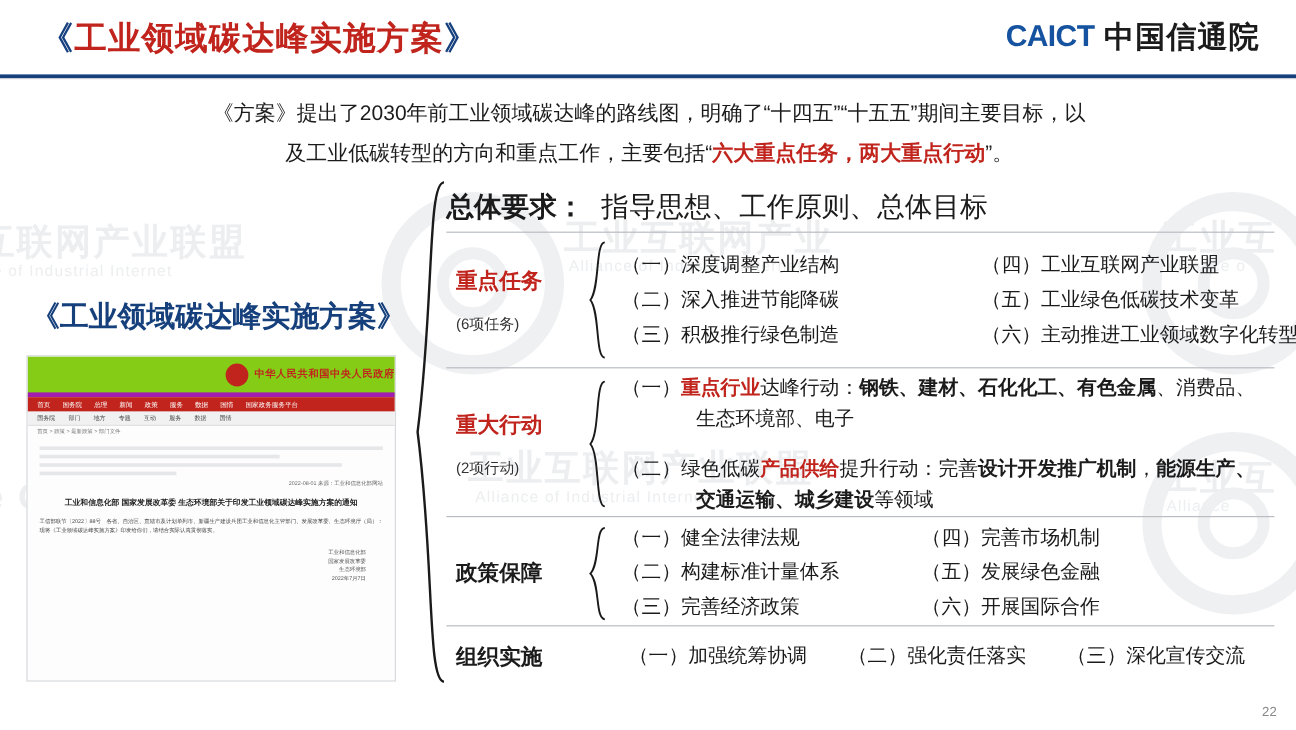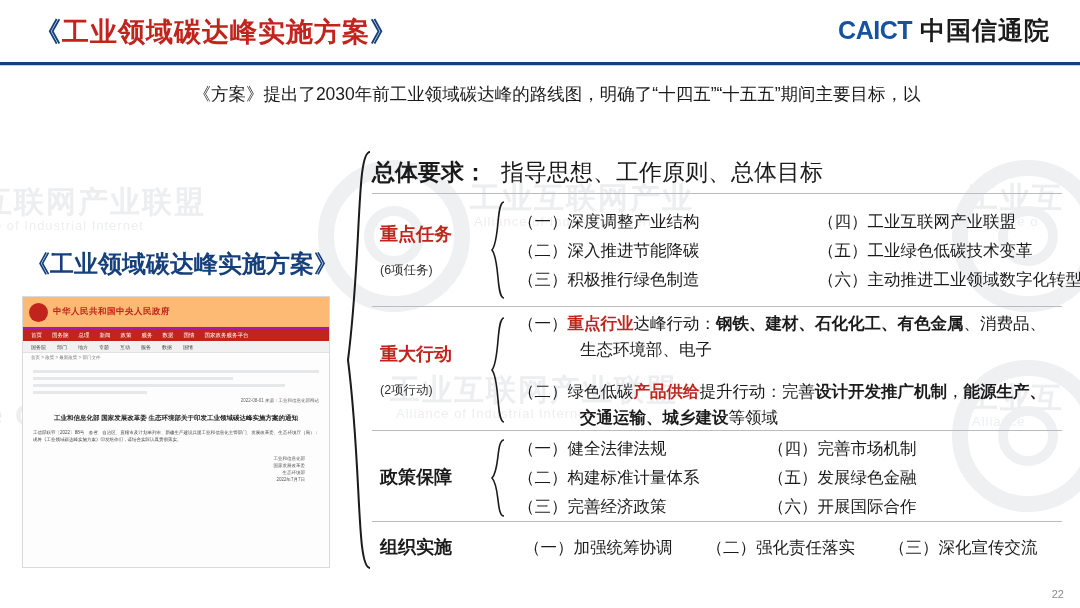--- a/index.html
+++ b/index.html
@@ -94,21 +94,21 @@
     position: absolute;
     left: 0; top: 65px;
     width: 1080px;
     height: 1px;
     background: #c9ccd1;
   }
 
   
   .intro {
     position: absolute;
-    left: 92px;
+    left: 76px;
     top: 78px;
     width: 930px;
     font-size: 17.5px;
     line-height: 33px;
     text-align: center;
     z-index: 4;
   }
   .intro .red { color: #c0241c; font-weight: bold; }
 
   
@@ -131,26 +131,27 @@
     height: 270px;
     background: #fdfdfd;
     border: 1px solid #d8dade;
     z-index: 3;
     overflow: hidden;
     font-size: 5px;
     color: #3a3a3a;
   }
   .doc-gov {
     height: 30px;
-    background: #fdba74;
+    background: #84cc16;
     display: flex;
     align-items: center;
     padding-left: 6px;
     gap: 5px;
-    border-bottom: 2px solid #a21caf;
+    border-bottom: 4px solid #a21caf;
+    justify-content: flex-end;
   }
   .doc-emblem {
     width: 19px; height: 19px;
     border-radius: 50%;
     background: #c0241c;
   }
   .doc-gov-text {
     font-size: 8.5px;
     font-weight: bold;
     color: #c0241c;
@@ -330,20 +331,23 @@
   <div class="logo">
     <span class="logo-caict">CAICT</span>
     <span class="logo-cn">中国信通院</span>
   </div>
 </div>
 <div class="header-rule"></div>
 <div class="header-rule-thin"></div>
 
 <div class="intro">
   <div><span>《方案》提出了2030年前工业领域碳达峰的路线图，明确了“十四五”“十五五”期间主要目标，以</span></div>
+  <div>
+    <span>及工业低碳转型的方向和重点工作，主要包括</span><span>“</span><span class="red">六大重点任务，两大重点行动</span><span>”。</span>
+  </div>
 </div>
 
 <div class="left-title">《工业领域碳达峰实施方案》</div>
 
 <div class="doc-thumb">
   <div class="doc-gov">
     <div class="doc-emblem"></div>
     <div class="doc-gov-text">中华人民共和国中央人民政府</div>
   </div>
   <div class="doc-nav">

